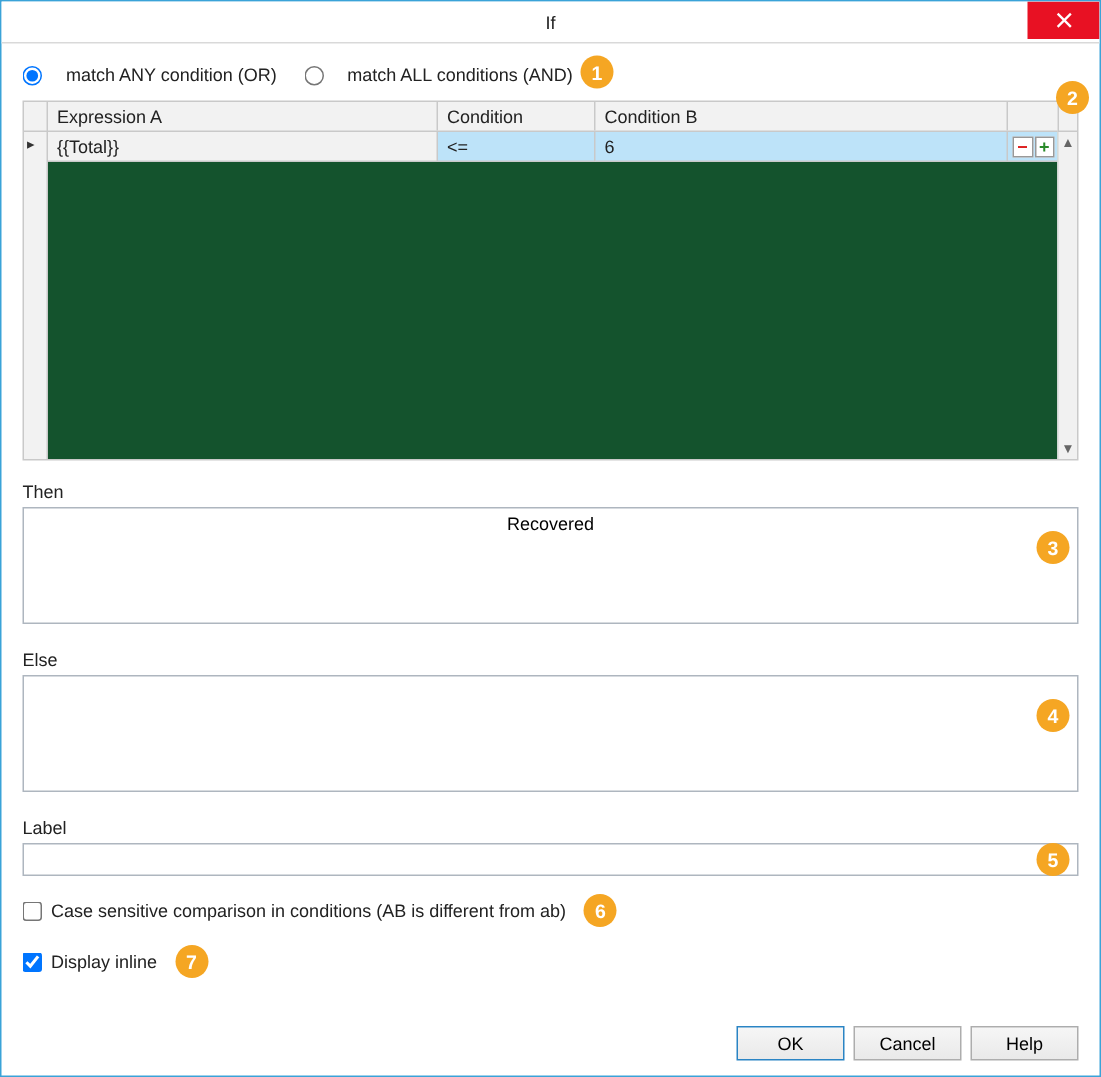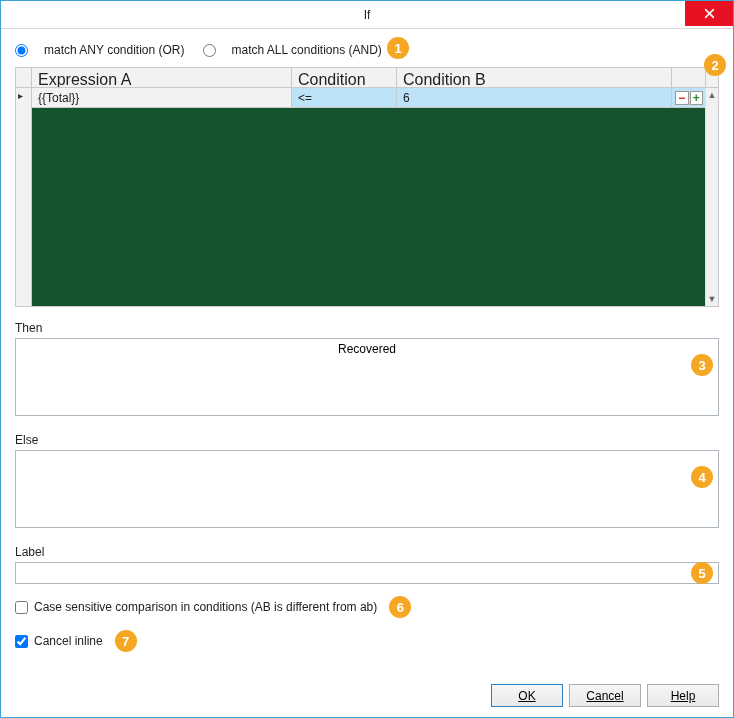--- a/index.html
+++ b/index.html
@@ -74,21 +74,21 @@
   .grid-header {
     grid-column: 2; grid-row: 1;
     display: grid;
     grid-template-columns: 260px 105px 1fr 33px;
     background: #f2f2f2;
     border-bottom: 1px solid #c9c9c9;
   }
   .grid-header > div {
     border-right: 1px solid #c9c9c9;
     padding: 3px 6px;
-    font-size: 16px;
+    font-size: 12px;
     white-space: nowrap;
     overflow: hidden;
   }
   .grid-header > div:last-child { border-right: none; }
   .grid-scroll-top {
     grid-column: 3; grid-row: 1;
     background: #f2f2f2;
     border-bottom: 1px solid #c9c9c9;
     border-left: 1px solid #c9c9c9;
   }
@@ -202,21 +202,20 @@
   }
   .btn {
     min-width: 72px;
     height: 23px;
     border: 1px solid #adadad;
     background: linear-gradient(#f6f6f6, #e9e9e9);
     font-family: inherit;
     font-size: 12px;
     padding: 0 10px;
     cursor: pointer;
-    text-decoration: underline;
   }
   .btn.primary {
     border: 1px solid #2a84c4;
   }
   .callout {
     position: absolute;
     width: 22px; height: 22px;
     border-radius: 50%;
     background: #f5a623;
     color: #fff;
@@ -304,21 +303,21 @@
   </div>
 
   <div class="check-row">
     <input type="checkbox" style="">
     <span>Case sensitive comparison in conditions (AB is different from ab)</span>
     <span class="callout" style="position:static; margin-left:6px;">6</span>
   </div>
 
   <div class="check-row">
     <input type="checkbox" checked="" style="">
-    <span>Cancel inline</span>
+    <span>Display inline</span>
     <span class="callout" style="position:static; margin-left:6px;">7</span>
   </div>
 
 </div>
 
 <div class="footer">
   <button class="btn primary">OK</button>
   <button class="btn">Cancel</button>
   <button class="btn">Help</button>
 </div>

